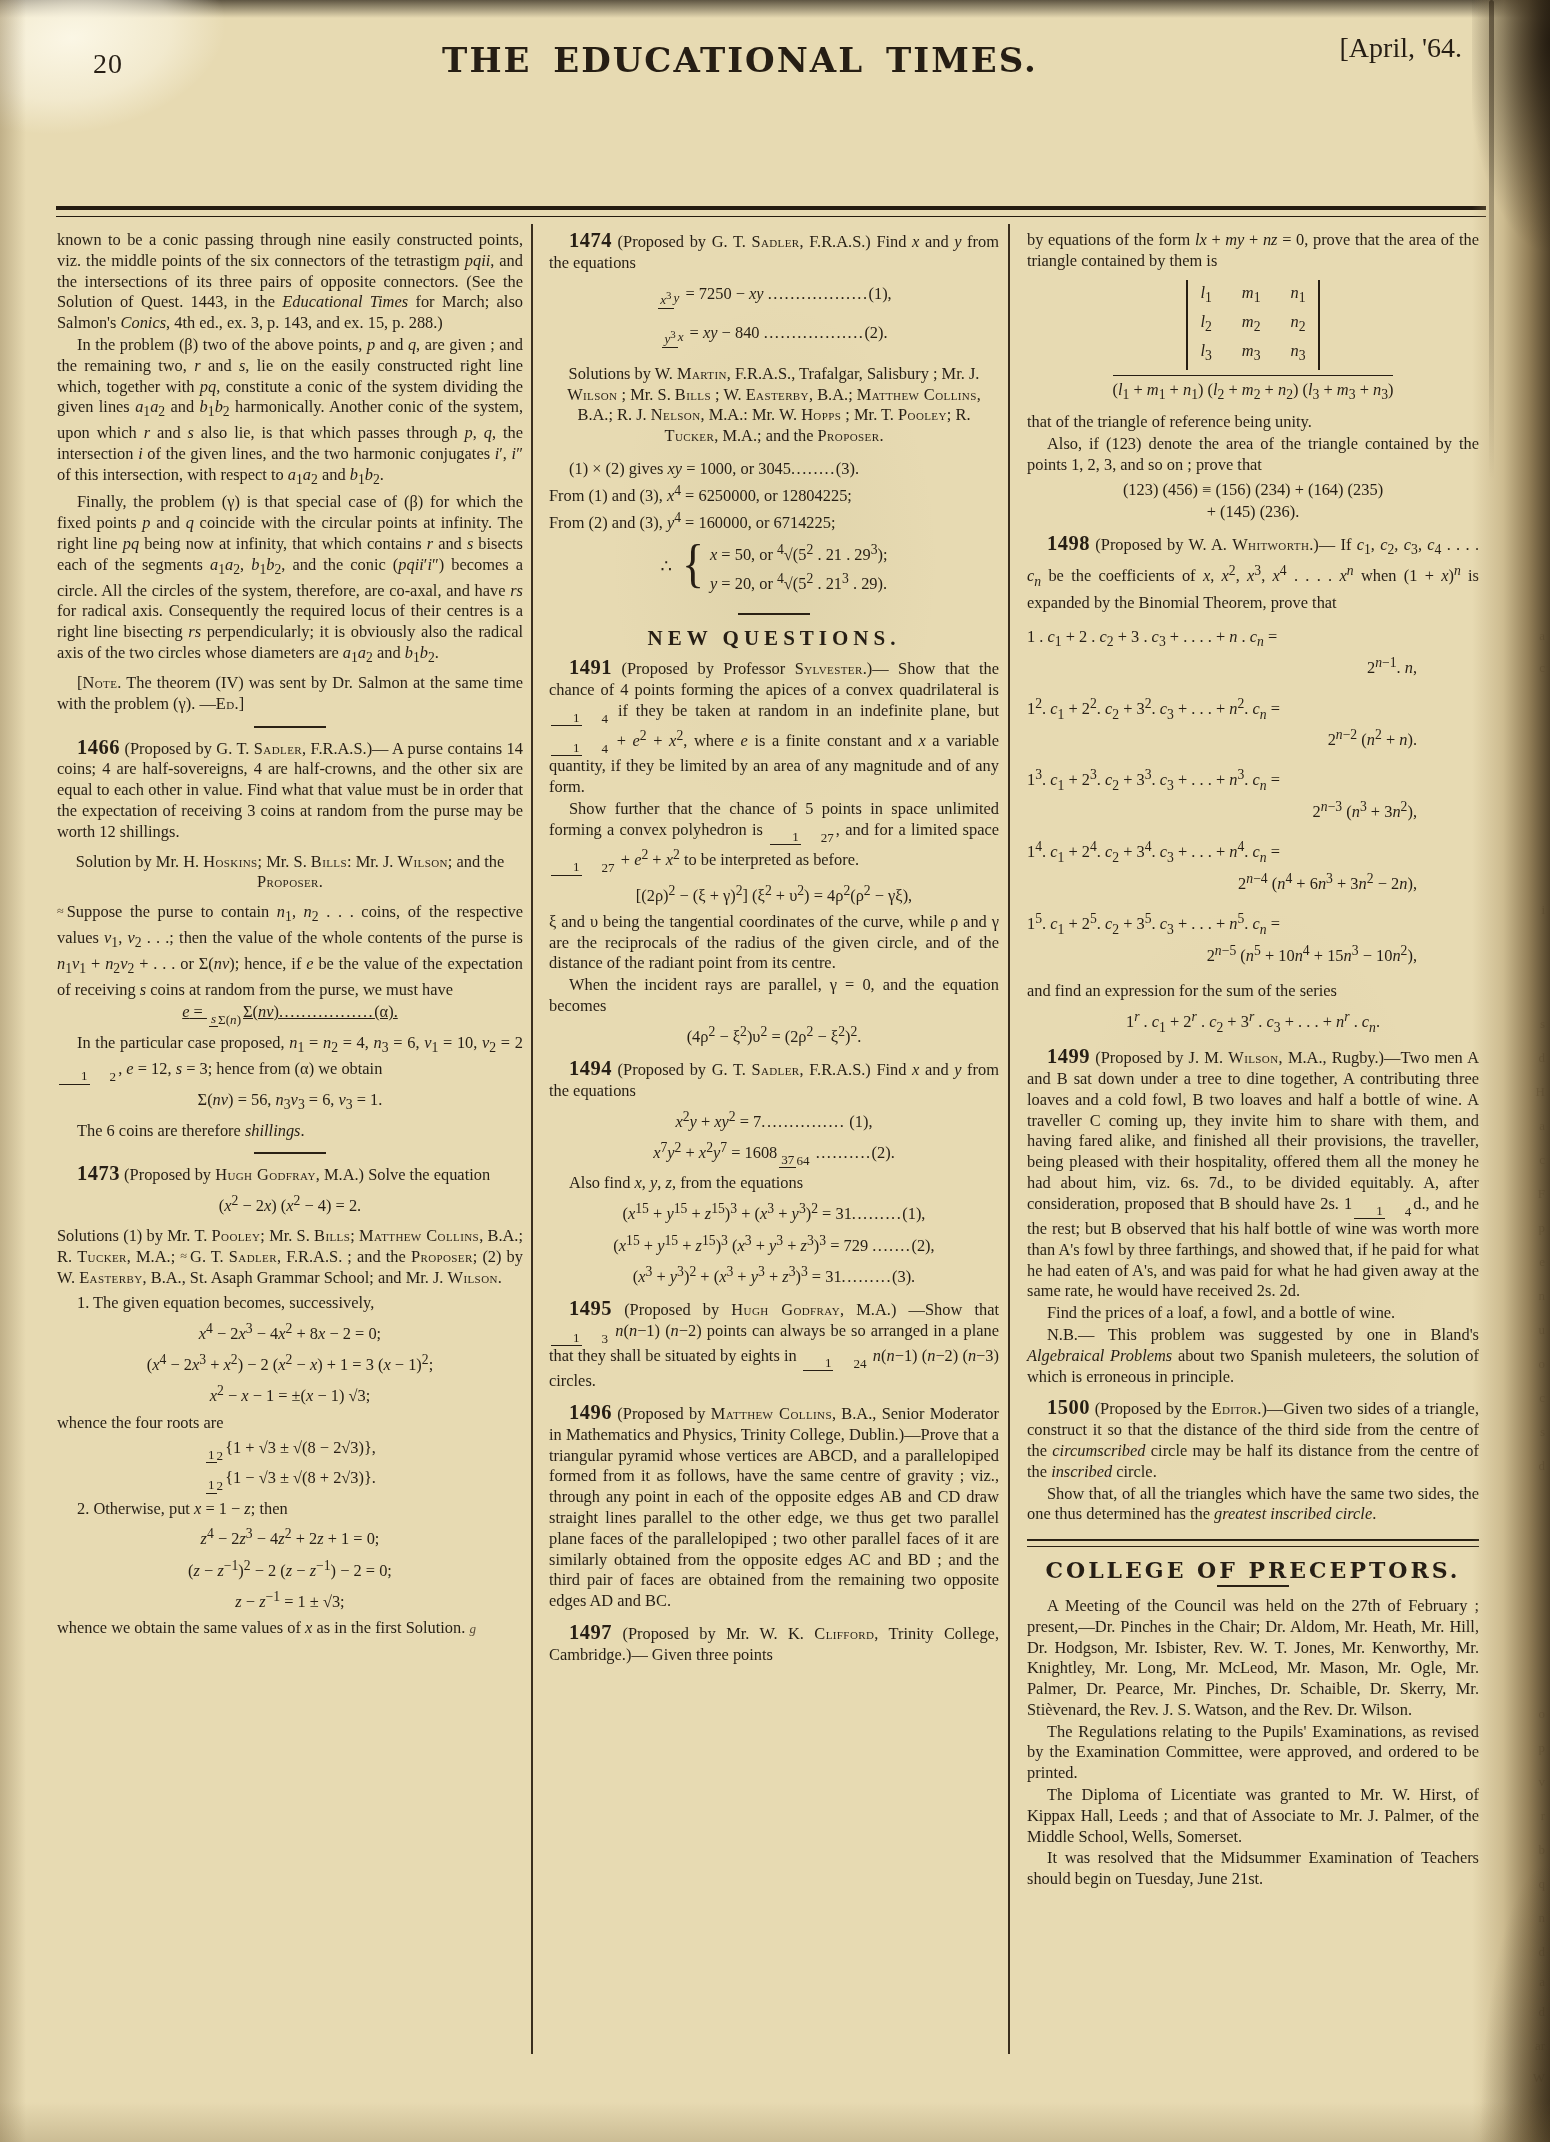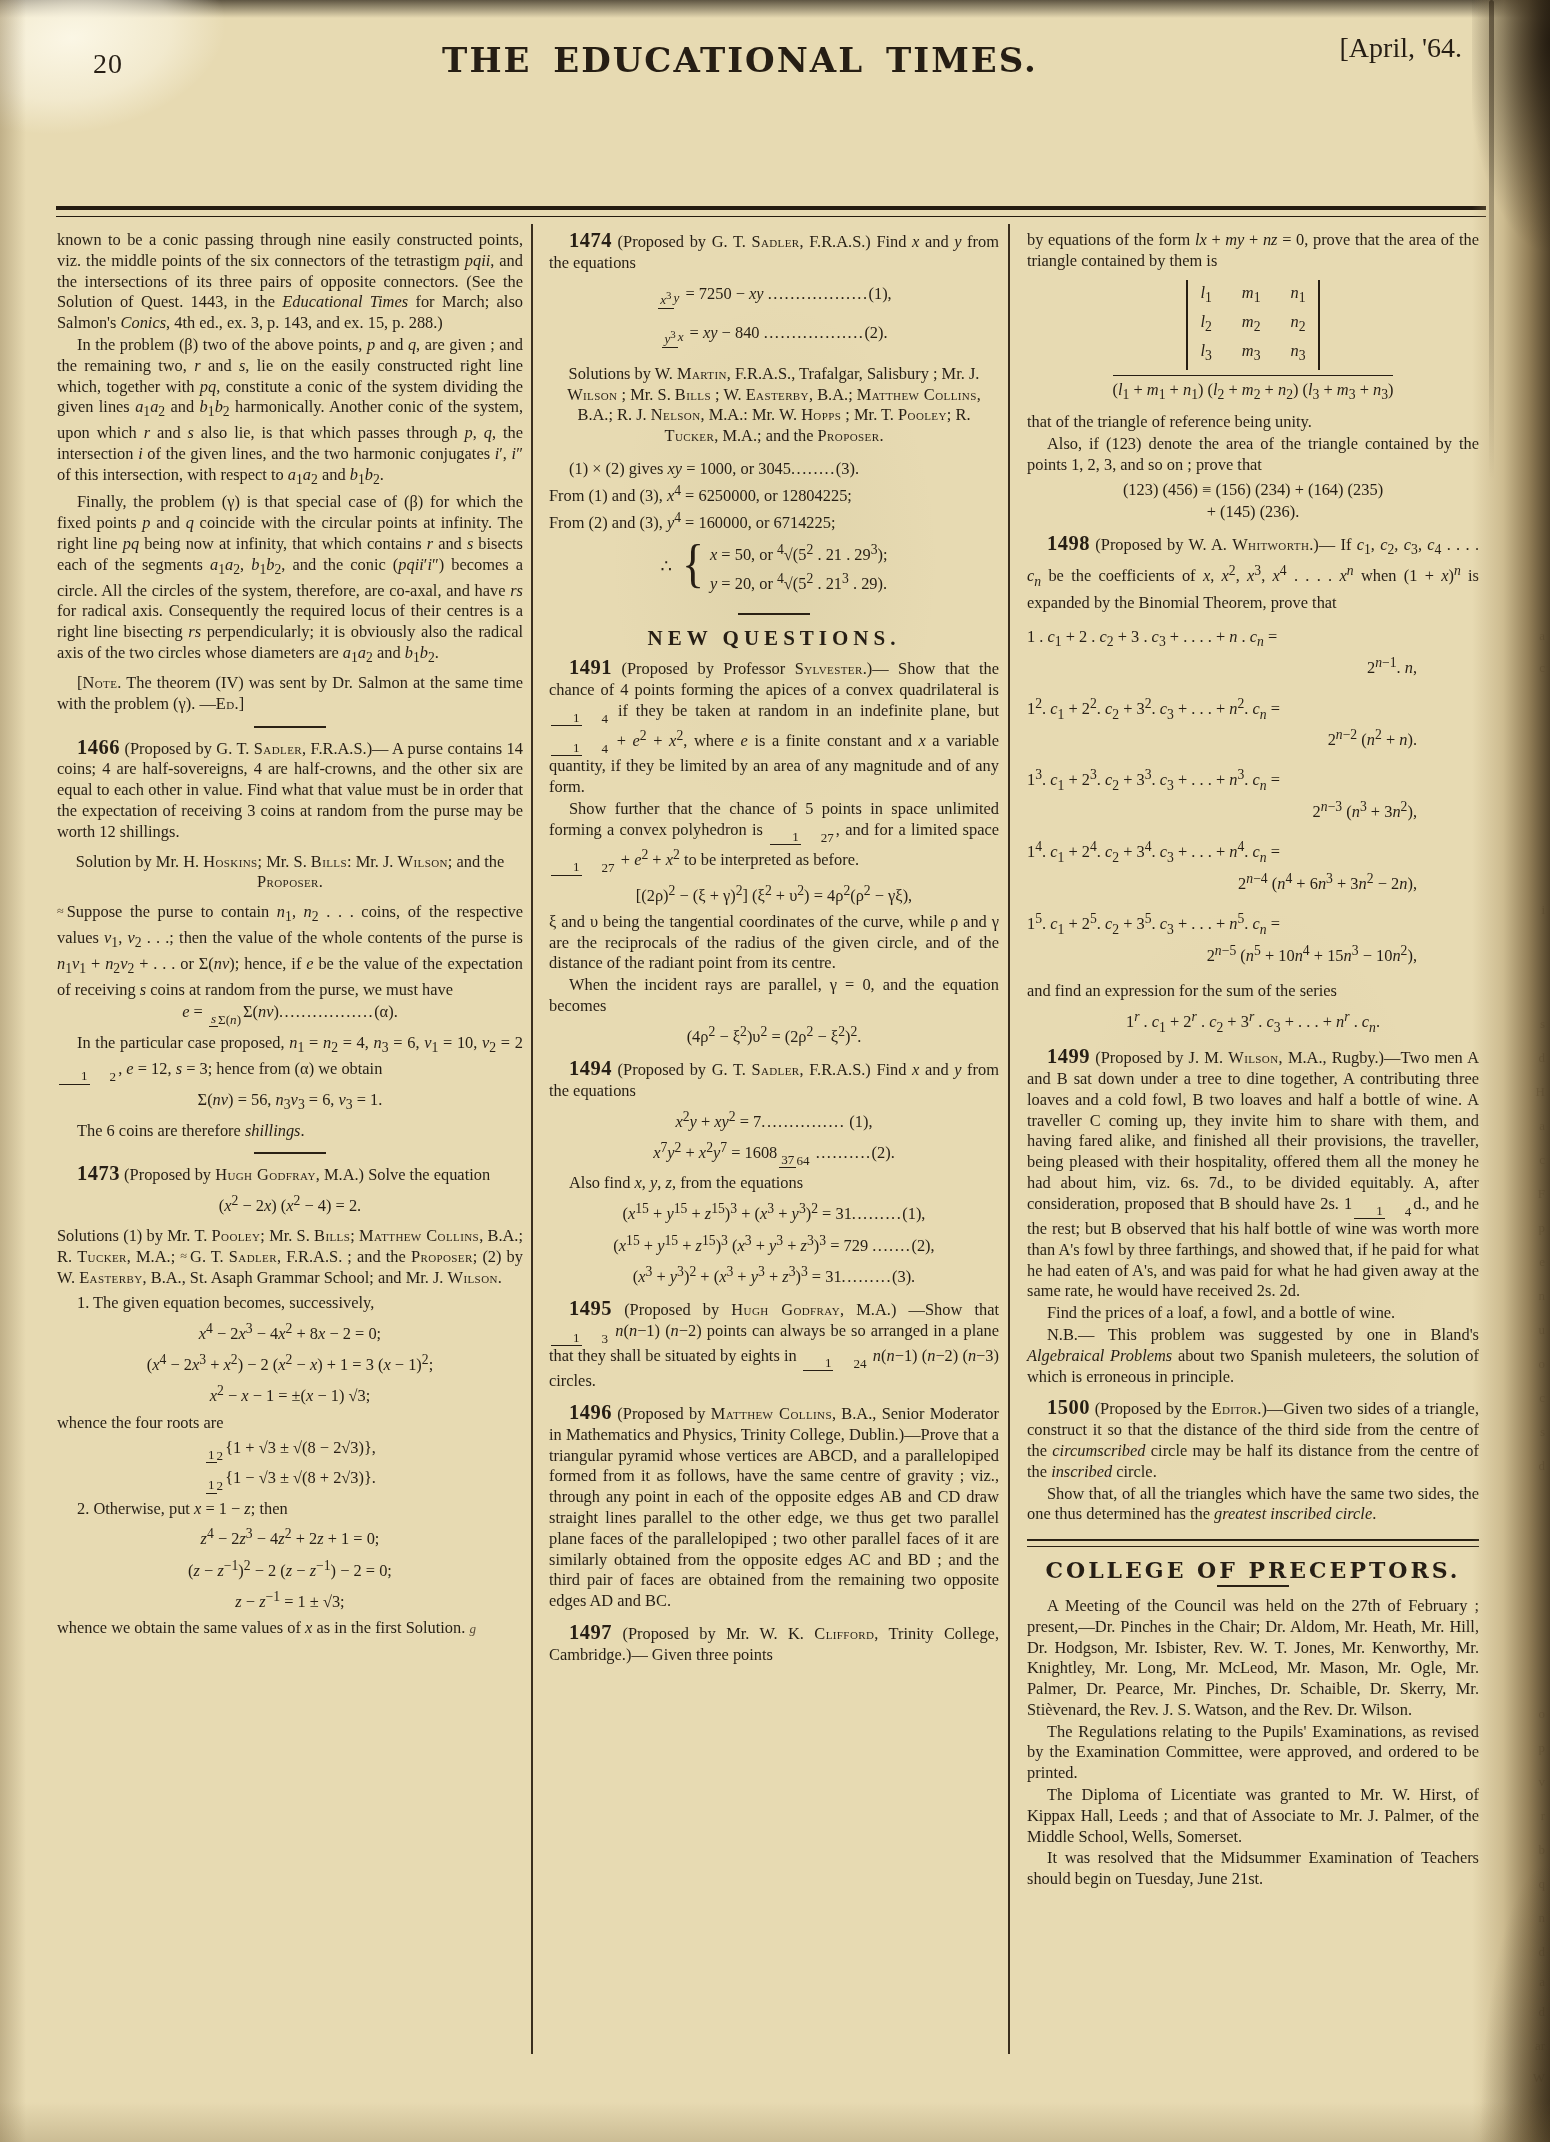--- a/index.html
+++ b/index.html
@@ -112,21 +112,21 @@
 
 <div id="col1" class="col">
     <div class="para">known to be a conic passing through nine easily constructed points, viz. the middle points of the six connectors of the tetrastigm <i>pqii</i>, and the intersections of its three pairs of opposite connectors. (See the Solution of Quest. 1443, in the <i>Educational Times</i> for March; also Salmon's <i>Conics</i>, 4th ed., ex. 3, p. 143, and ex. 15, p. 288.)</div>
     <div class="para ind">In the problem (β) two of the above points, <i>p</i> and <i>q</i>, are given ; and the remaining two, <i>r</i> and <i>s</i>, lie on the easily constructed right line which, together with <i>pq</i>, constitute a conic of the system dividing the given lines <i>a</i><sub>1</sub><i>a</i><sub>2</sub> and <i>b</i><sub>1</sub><i>b</i><sub>2</sub> harmonically. Another conic of the system, upon which <i>r</i> and <i>s</i> also lie, is that which passes through <i>p</i>, <i>q</i>, the intersection <i>i</i> of the given lines, and the two harmonic conjugates <i>i</i>′, <i>i</i>″ of this intersection, with respect to <i>a</i><sub>1</sub><i>a</i><sub>2</sub> and <i>b</i><sub>1</sub><i>b</i><sub>2</sub>.</div>
     <div class="para ind">Finally, the problem (γ) is that special case of (β) for which the fixed points <i>p</i> and <i>q</i> coincide with the circular points at infinity.  The right line <i>pq</i> being now at infinity, that which contains <i>r</i> and <i>s</i> bisects each of the segments <i>a</i><sub>1</sub><i>a</i><sub>2</sub>, <i>b</i><sub>1</sub><i>b</i><sub>2</sub>, and the conic (<i>pqii</i>′<i>i</i>″) becomes a circle.  All the circles of the system, therefore, are co-axal, and have <i>rs</i> for radical axis.  Consequently the required locus of their centres is a right line bisecting <i>rs</i> perpendicularly; it is obviously also the radical axis of the two circles whose diameters are <i>a</i><sub>1</sub><i>a</i><sub>2</sub> and <i>b</i><sub>1</sub><i>b</i><sub>2</sub>.</div>
     <div class="para ind" style="margin-top: 4px;">[<span class="sc">Note</span>.  The theorem (IV) was sent by Dr. Salmon at the same time with the problem (γ). —<span class="sc">Ed</span>.]</div>
     <div class="sep"></div>
     <div class="para ind"><span class="pnum">1466</span> (Proposed by G. T. <span class="sc">Sadler</span>, F.R.A.S.)— A purse contains 14 coins; 4 are half-sovereigns, 4 are half-crowns, and the other six are equal to each other in value.  Find what that value must be in order that the expectation of receiving 3 coins at random from the purse may be worth 12 shillings.</div>
     <div class="para solhead">Solution by Mr. H. <span class="sc">Hoskins</span>; Mr. S. <span class="sc">Bills</span>: Mr. J. <span class="sc">Wilson</span>; and the <span class="sc">Proposer</span>.</div>
     <div class="para" style="margin-top: 8px;"><span class="mark">≈</span>Suppose the purse to contain <i>n</i><sub>1</sub>, <i>n</i><sub>2</sub> . . . coins, of the respective values <i>v</i><sub>1</sub>, <i>v</i><sub>2</sub> . . .; then the value of the whole contents of the purse is <i>n</i><sub>1</sub><i>v</i><sub>1</sub> + <i>n</i><sub>2</sub><i>v</i><sub>2</sub> + . . . or Σ(<i>nv</i>); hence, if <i>e</i> be the value of the expectation of receiving <i>s</i> coins at random from the purse, we must have</div>
-    <div class="cmath" style="margin-top: 0;"><i>e</i> = <span class="fr">
+    <div class="cmath" style="margin-top: 0; text-decoration: underline;"><i>e</i> = <span class="fr">
         <span class="n"><i>s</i></span>
         <span class="d">Σ(<i>n</i>)</span>
       </span>Σ(<i>nv</i>)<span class="dots">.................</span>(α).</div>
     <div class="para ind" style="margin-top: 6px;">In the particular case proposed, <i>n</i><sub>1</sub> = <i>n</i><sub>2</sub> = 4, <i>n</i><sub>3</sub> = 6, <i>v</i><sub>1</sub> = 10, <i>v</i><sub>2</sub> = 2<span class="fr">
         <span class="n">1</span>
         <span class="d">2</span>
       </span>, <i>e</i> = 12, <i>s</i> = 3;  hence from (α) we obtain</div>
     <div class="cmath">Σ(<i>nv</i>) = 56,  <i>n</i><sub>3</sub><i>v</i><sub>3</sub> = 6,  <i>v</i><sub>3</sub> = 1.</div>
     <div class="para ind">The 6 coins are therefore <i>shillings</i>.</div>
     <div class="sep"></div>

